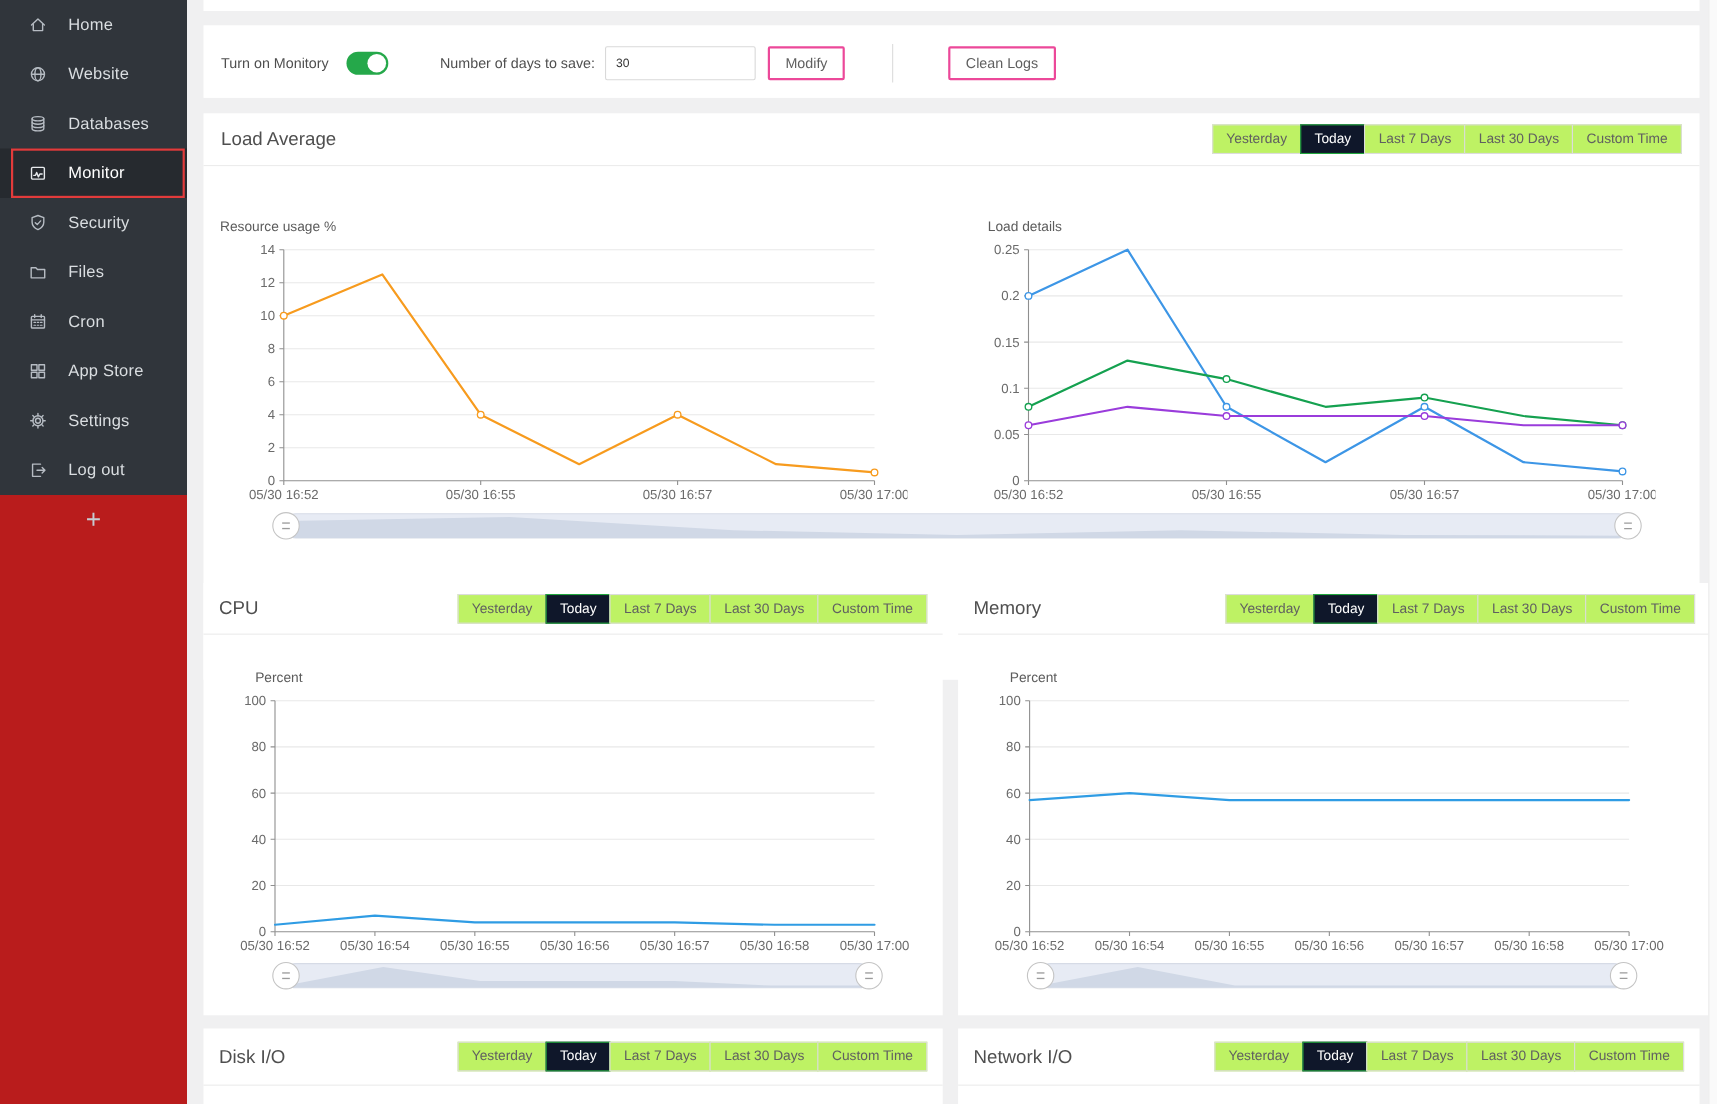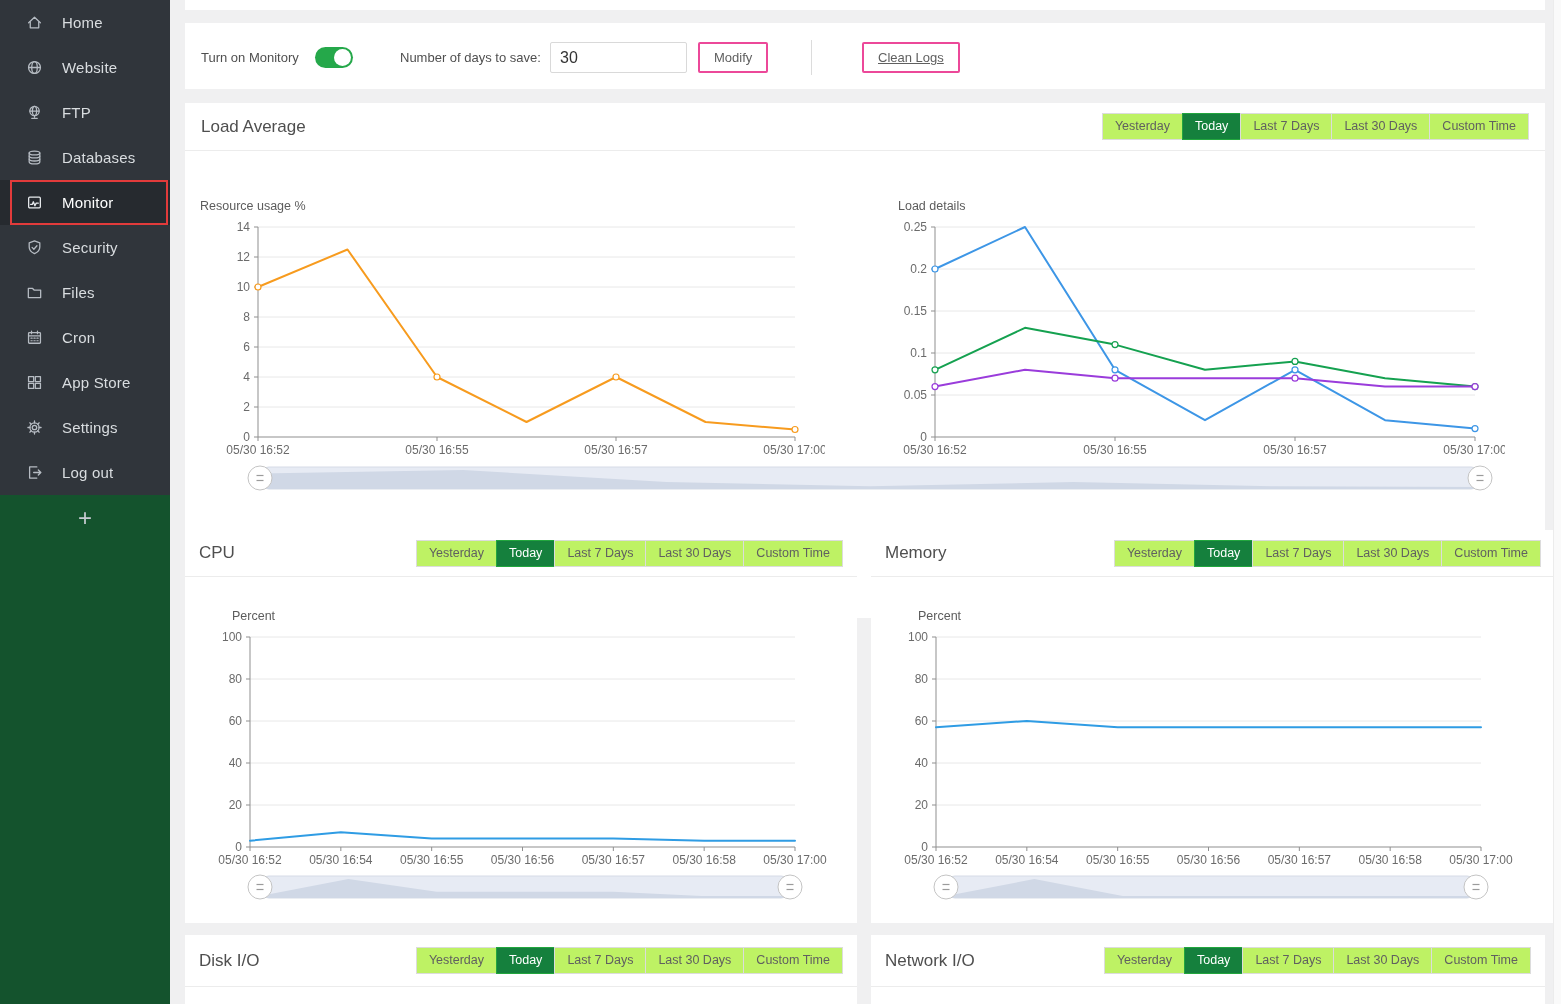--- a/index.html
+++ b/index.html
@@ -1,21 +1,21 @@
 <!DOCTYPE html>
 <html><head>
 <meta charset="utf-8">
 <style>
   * { margin:0; padding:0; box-sizing:border-box; }
   html,body { width:1561px; height:1004px; overflow:hidden;
     font-family:"Liberation Sans", sans-serif; background:#f0f0f1; }
   .app { position:relative; width:1561px; height:1004px; display:flex; }
 
   
-  .sidebar { position:relative; width:170px; height:1004px; background:#14532d; flex:none; }
+  .sidebar { position:relative; width:170px; height:1004px; background:#b91c1c; flex:none; }
   .nav-list { background:#30353b; padding-top:0; }
   .nav-item { position:relative; display:flex; align-items:center; height:45px;
     padding-left:25px; cursor:pointer; color:#d9dde0; }
   .nav-item .nicon { width:18px; height:18px; margin-right:19px; display:flex;
     align-items:center; justify-content:center; flex:none; }
   .nav-item .nlabel { font-size:15px; letter-spacing:.2px; }
   .nav-item.active { background:#262a2f; color:#ffffff; }
   .active-frame { position:absolute; left:10px; right:2px; top:0; bottom:0;
     border:2px solid #e23b3b; pointer-events:none; }
   .ic { stroke:#b6bcc3; fill:none; stroke-width:1.2; stroke-linecap:round; stroke-linejoin:round; }
@@ -29,41 +29,41 @@
   .top-strip { position:absolute; left:15px; top:0; width:1360px; height:10px; background:#fff; }
 
   
   .toolbar { left:15px; top:23px; width:1360px; height:66px; }
   .tb-label { position:absolute; font-size:13px; color:#4f4f4f; }
   .toggle { position:absolute; left:130px; top:24px; width:38px; height:21px;
     border-radius:11px; background:#25a84a; cursor:pointer; }
   .toggle .knob { position:absolute; right:2px; top:2px; width:17px; height:17px;
     border-radius:50%; background:#fff; }
   .days-input { position:absolute; left:365px; top:19px; width:137px; height:31px;
-    border:1px solid #d9d9d9; border-radius:2px; padding:0 9px; font-size:16px;
+    border:1px solid #d9d9d9; border-radius:2px; padding:0 9px; font-size:11px;
     color:#333; font-family:"Liberation Sans",sans-serif; }
   .btn { position:absolute; height:31px; padding:0 14px; background:#fff;
     border:2px solid #ec4899; border-radius:2px; font-size:13px; color:#5f5f5f;
     cursor:pointer; font-family:"Liberation Sans",sans-serif; }
   .btn-modify { left:513px; top:19px; }
-  .btn-clean  { left:677px; top:19px;text-decoration:underline; }
+  .btn-clean  { left:677px; top:19px; }
   .vdiv { position:absolute; left:626px; top:17px; width:1px; height:35px; background:#dcdcdc; }
 
   
   .panel-head { display:flex; align-items:center; justify-content:space-between;
     height:48px; padding:0 16px; border-bottom:1px solid #ececec; }
   .half .panel-head { height:47px; padding:0 14px; }
   .short .panel-head { height:52px; padding:0 14px; border-bottom:1px solid #ececec; }
   .panel-title { font-size:17px; font-weight:400; color:#4f4f4f; }
   .time-group { display:flex; }
   .tbtn { height:27px; padding:0 12px; line-height:25px; background:#bef264;
     border:1px solid #dcdcdc; margin-left:-1px; font-size:12.5px; color:#606060;
     cursor:pointer; font-family:"Liberation Sans",sans-serif; white-space:nowrap; }
   .tbtn:first-child { margin-left:0; }
-  .tbtn.active { background:#15803d; border-color:#22a63e; color:#fff; }
+  .tbtn.active { background:#0f172a; border-color:#22a63e; color:#fff; }
 
   
   .load-avg { left:15px; top:103px; width:1360px; height:515px; }
   .cpu      { left:15px;  top:530px; width:672px; height:393px; }
   .memory   { left:701px; top:530px; width:684px; height:393px; }
   .disk     { left:15px;  top:935px; width:672px; height:69px; }
   .network  { left:701px; top:935px; width:674px; height:69px; }
 
   .chart-title { position:absolute; font-size:12.5px; color:#5c5c5c; }
   .load-avg .t1 { left:15px;  top:96px; }
@@ -105,30 +105,20 @@
         <span class="nicon">
           <svg class="ic" width="17" height="17" viewBox="0 0 16 16">
               <circle cx="8" cy="8" r="5.6"></circle>
               <ellipse cx="8" cy="8" rx="2.6" ry="5.6"></ellipse>
               <path d="M2.6 8h10.8"></path>
             </svg>
         </span>
         <span class="nlabel">Website</span>
       </div>
 
-      <div class="nav-item">
-        <span class="nicon">
-          <svg class="ic" width="17" height="17" viewBox="0 0 16 16">
-              <circle cx="8" cy="6.6" r="4.4"></circle>
-              <ellipse cx="8" cy="6.6" rx="2" ry="4.4"></ellipse>
-              <path d="M3.7 6.6h8.6M8 11v1.3M5.4 13.5h5.2"></path>
-            </svg>
-        </span>
-        <span class="nlabel">FTP</span>
-      </div>
 
       <div class="nav-item">
         <span class="nicon">
           <svg class="ic" width="17" height="17" viewBox="0 0 16 16">
               <ellipse cx="8" cy="3.7" rx="5" ry="1.8"></ellipse>
               <path d="M3 3.7v8.6c0 1 2.2 1.8 5 1.8s5-.8 5-1.8V3.7"></path>
               <path d="M3 6.6c0 1 2.2 1.8 5 1.8s5-.8 5-1.8M3 9.5c0 1 2.2 1.8 5 1.8s5-.8 5-1.8"></path>
             </svg>
         </span>
         <span class="nlabel">Databases</span>

